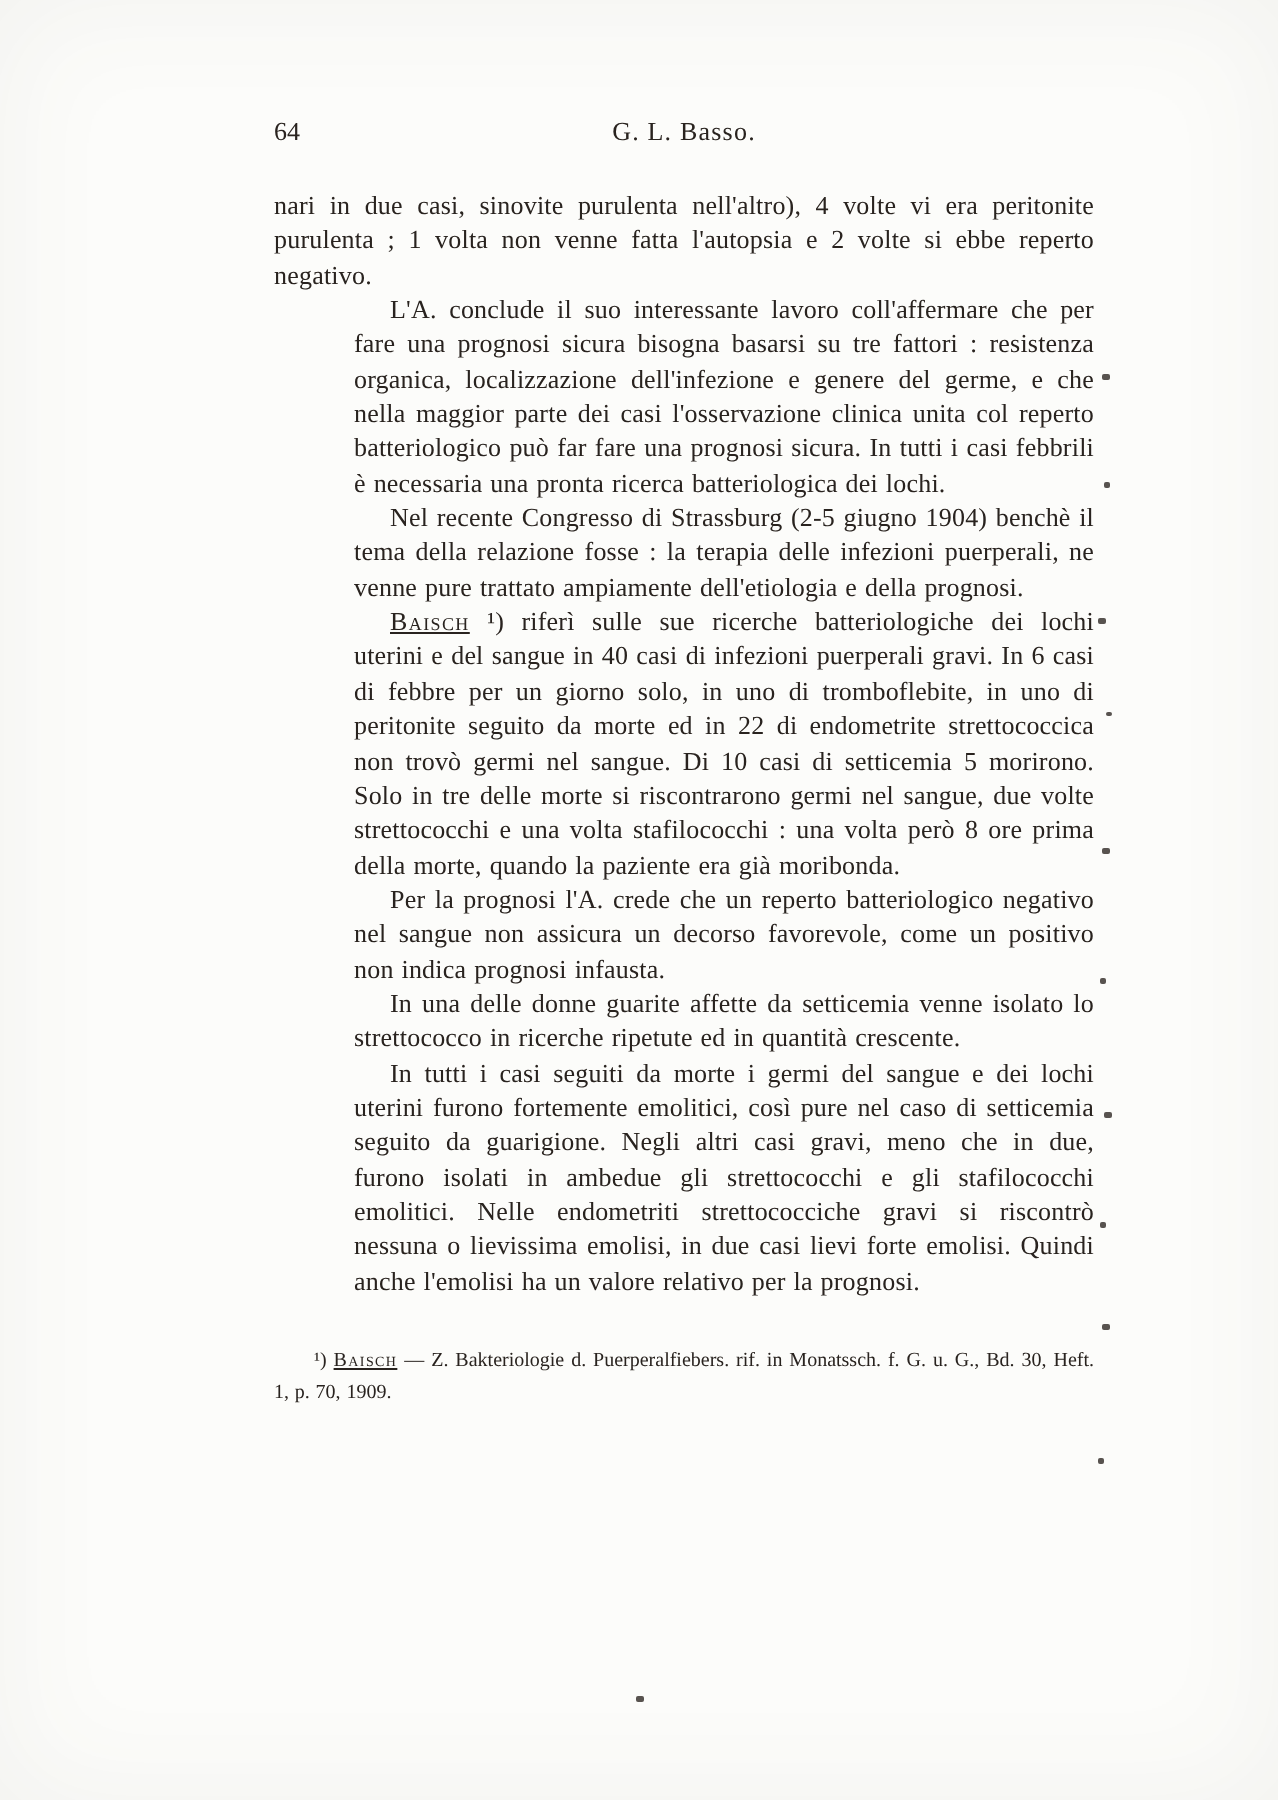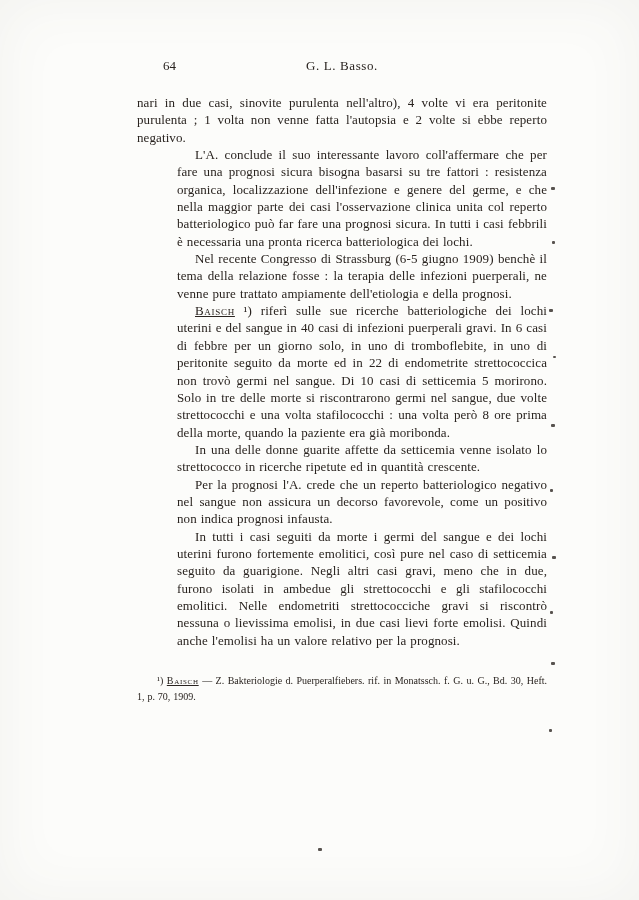--- a/index.html
+++ b/index.html
@@ -20,21 +20,21 @@
     position: absolute;
     left: 137px; top: 58px;
     width: 410px;
   }
   .header {
     position: relative;
     height: 18px;
     font-size: 13px;
     margin-bottom: 18px;
   }
-  .page-number { position: absolute; left: 0; top: 0; margin-left: 26px; }
+  .page-number { position: absolute; left: 0; top: 0; }
   .running-title { display: block; text-align: center; letter-spacing: 0.6px; }
   .body-text { }
   .para {
     margin: 0;
     text-align: justify;
     font-size: 13px;
     line-height: 17.35px;
     letter-spacing: 0.1px;
     word-spacing: 0.6px;
   }
@@ -63,24 +63,24 @@
   <div class="textblock">
 
     <div class="header">
       <span class="page-number">64</span>
       <span class="running-title">G. L. Basso.</span>
     </div>
 
     <div class="body-text" id="paragraphs">
         <p class="para">nari in due casi, sinovite purulenta nell'altro), 4 volte vi era peritonite purulenta ; 1 volta non venne fatta l'autopsia e 2 volte si ebbe reperto negativo.</p>
         <p class="para indent">L'A. conclude il suo interessante lavoro coll'affermare che per fare una prognosi sicura bisogna basarsi su tre fattori : resistenza organica, localizzazione dell'infezione e genere del germe, e che nella maggior parte dei casi l'osservazione clinica unita col reperto batteriologico può far fare una prognosi sicura. In tutti i casi febbrili è necessaria una pronta ricerca batteriologica dei lochi.</p>
-        <p class="para indent">Nel recente Congresso di Strassburg (6-5 giugno 1909) benchè il tema della relazione fosse : la terapia delle infezioni puerperali, ne venne pure trattato ampiamente dell'etiologia e della prognosi.</p>
+        <p class="para indent">Nel recente Congresso di Strassburg (2-5 giugno 1904) benchè il tema della relazione fosse : la terapia delle infezioni puerperali, ne venne pure trattato ampiamente dell'etiologia e della prognosi.</p>
         <p class="para indent"><span class="smallcaps">Baisch</span> ¹) riferì sulle sue ricerche batteriologiche dei lochi uterini e del sangue in 40 casi di infezioni puerperali gravi. In 6 casi di febbre per un giorno solo, in uno di tromboflebite, in uno di peritonite seguito da morte ed in 22 di endometrite strettococcica non trovò germi nel sangue. Di 10 casi di setticemia 5 morirono. Solo in tre delle morte si riscontrarono germi nel sangue, due volte strettococchi e una volta stafilococchi : una volta però 8 ore prima della morte, quando la paziente era già moribonda.</p>
+        <p class="para indent">Per la prognosi l'A. crede che un reperto batteriologico negativo nel sangue non assicura un decorso favorevole, come un positivo non indica prognosi infausta.</p>
         <p class="para indent">In una delle donne guarite affette da setticemia venne isolato lo strettococco in ricerche ripetute ed in quantità crescente.</p>
-        <p class="para indent">Per la prognosi l'A. crede che un reperto batteriologico negativo nel sangue non assicura un decorso favorevole, come un positivo non indica prognosi infausta.</p>
         <p class="para indent">In tutti i casi seguiti da morte i germi del sangue e dei lochi uterini furono fortemente emolitici, così pure nel caso di setticemia seguito da guarigione. Negli altri casi gravi, meno che in due, furono isolati in ambedue gli strettococchi e gli stafilococchi emolitici. Nelle endometriti strettococciche gravi si riscontrò nessuna o lievissima emolisi, in due casi lievi forte emolisi. Quindi anche l'emolisi ha un valore relativo per la prognosi.</p>
       </div>
 
     <p class="footnote" id="footnote">¹) <span class="smallcaps">Baisch</span> — Z. Bakteriologie d. Puerperalfiebers. rif. in Monatssch. f. G. u. G., Bd. 30, Heft. 1, p. 70, 1909.</p>
 
   </div>
 
   <div class="speck" style="left:551px; top:187px; width:4px; height:3px;"></div>
   <div class="speck" style="left:552px; top:241px; width:3px; height:3px;"></div>
   <div class="speck" style="left:549px; top:309px; width:4px; height:3px;"></div>

